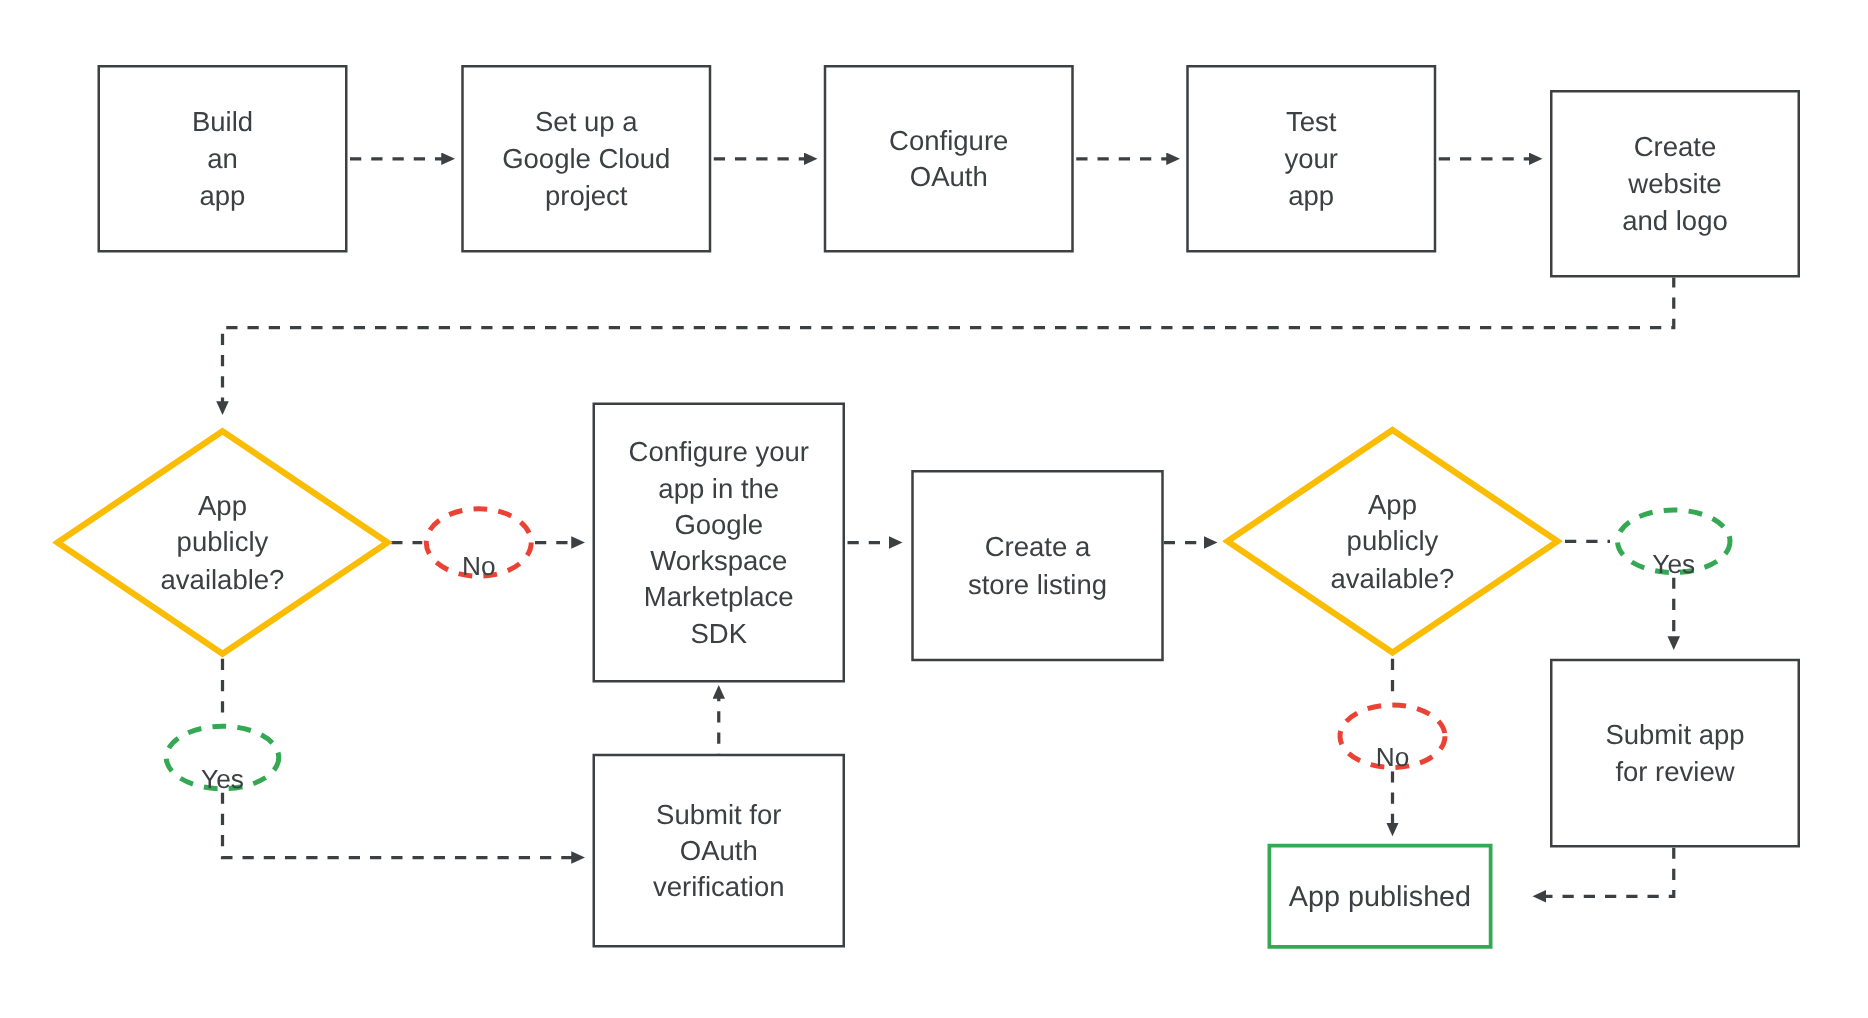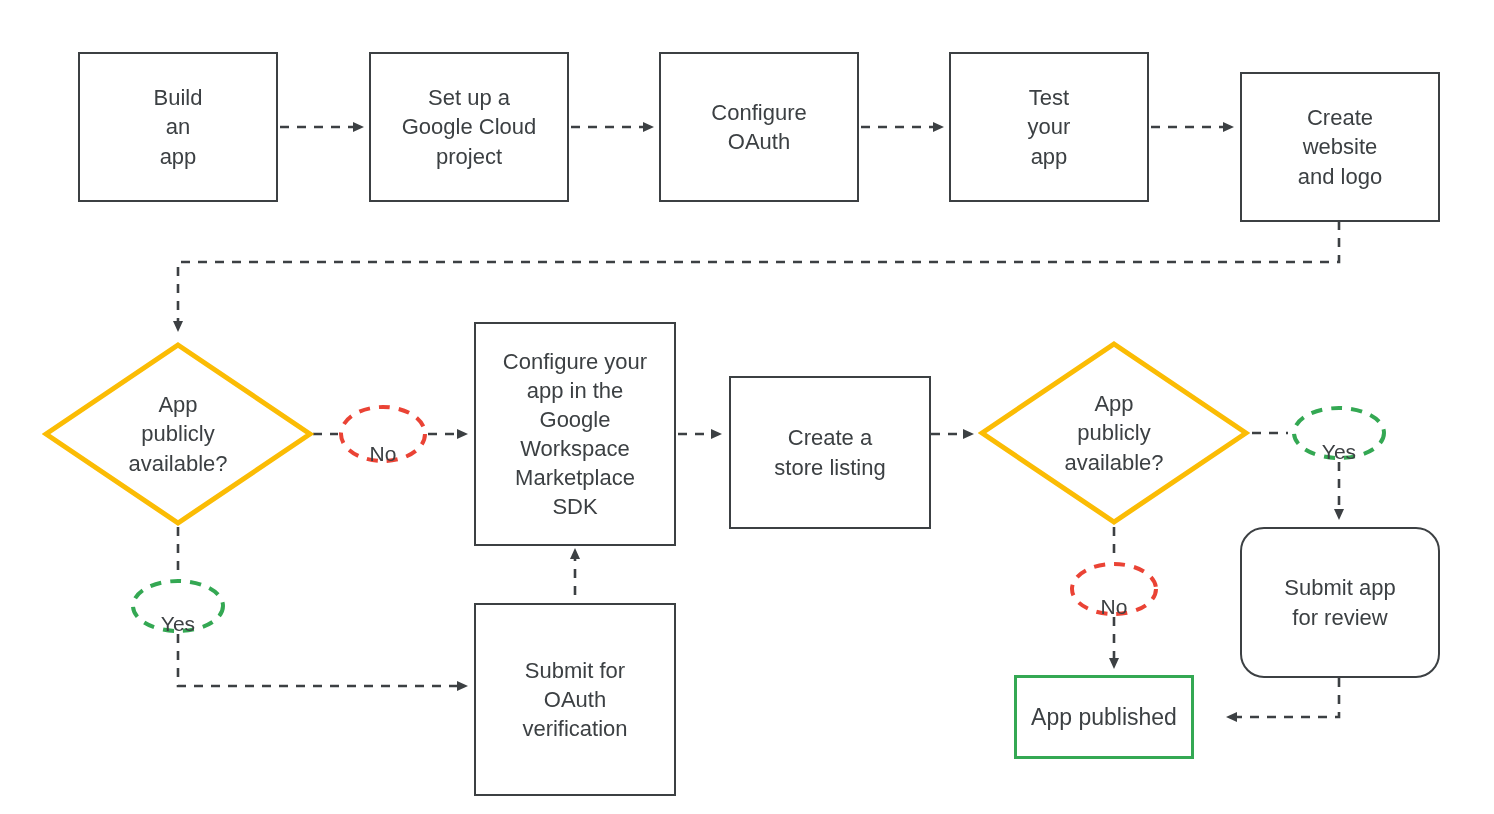--- a/index.html
+++ b/index.html
@@ -174,36 +174,36 @@
 Workspace
 Marketplace
 SDK</span>
   </div>
 
   <div class="node process" style="left:729px;top:376px;width:202px;height:153px;justify-content:center;">
     <span>Create a
 store listing</span>
   </div>
 
-  <div class="node process" style="left:474px;top:603px;width:202px;height:193px;">
+  <div class="node process" style="left:474px;top:603px;width:202px;height:155px;">
     <span>Submit for
 OAuth
 verification</span>
   </div>
 
   <div class="node decision" style="left:978px;top:340px;width:272px;height:186px;">
     <svg viewBox="0 0 272 186" preserveAspectRatio="none">
       <polygon points="136,4 268,93 136,182 4,93" fill="#ffffff" stroke="#FBBC04" stroke-width="5" vector-effect="non-scaling-stroke"></polygon>
     </svg>
     <span class="dlabel">App
 publicly
 available?</span>
   </div>
 
-  <div class="node process" style="left:1240px;top:527px;width:200px;height:151px;border-radius:24px;">
+  <div class="node process" style="left:1240px;top:527px;width:200px;height:151px;">
     <span>Submit app
 for review</span>
   </div>
 
   <div class="node terminal" style="left:1014px;top:675px;width:180px;height:84px;">
     <span>App published</span>
   </div>
 
   <div class="edgelabel" style="left:338px;top:404px;width:90px;height:60px;">
     <svg class="ell" viewBox="0 0 90 60" preserveAspectRatio="none">

